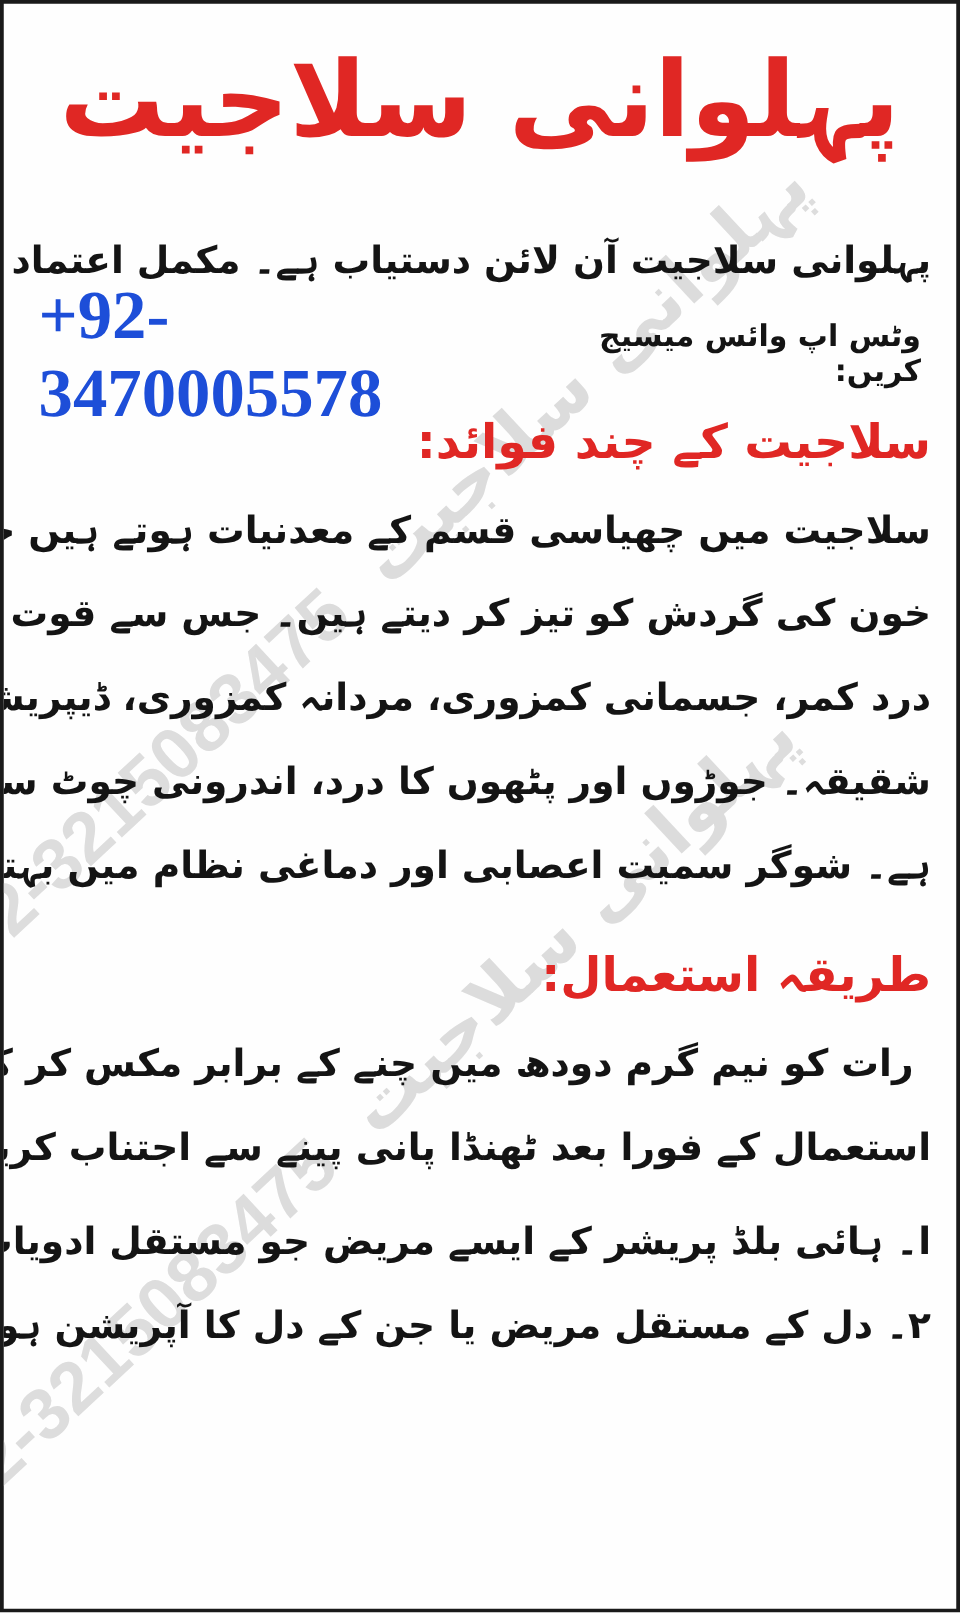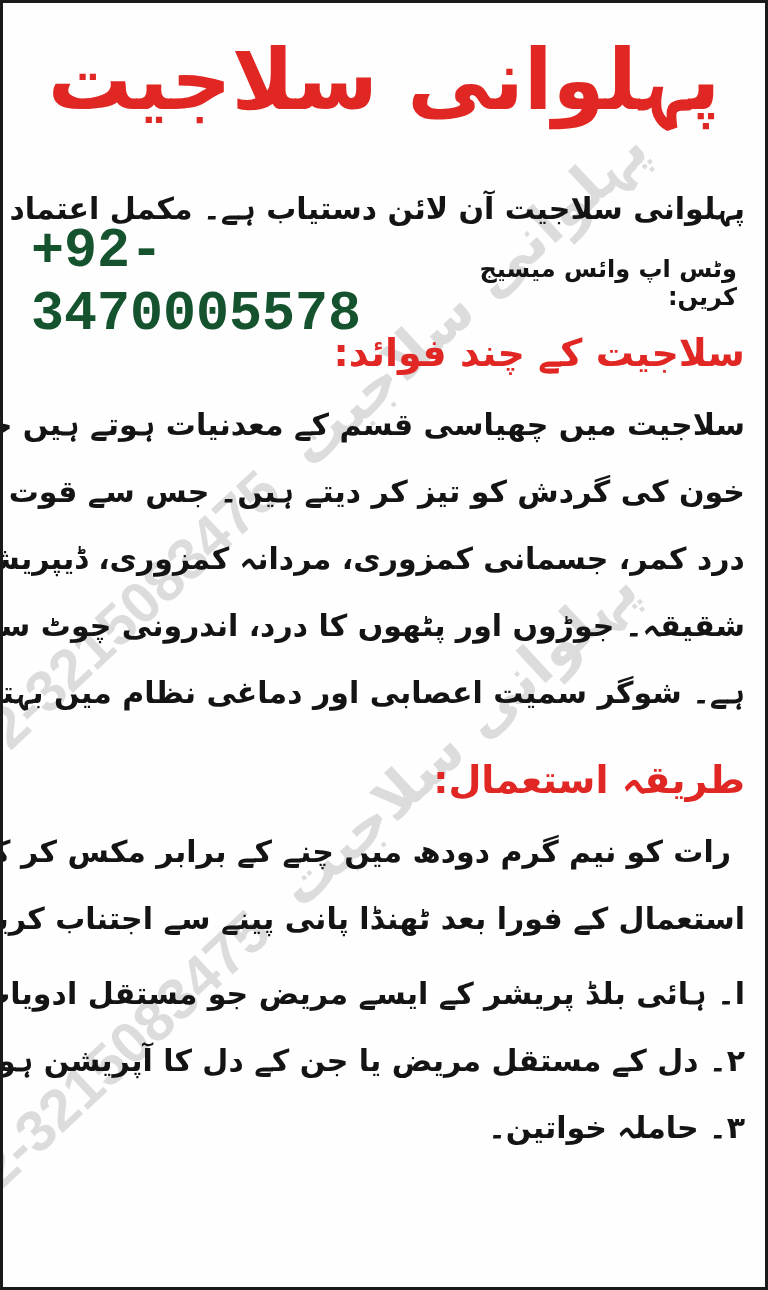--- a/index.html
+++ b/index.html
@@ -61,24 +61,24 @@
   .phone-row{
     display:flex;
     direction:ltr;
     justify-content:space-between;
     align-items:center;
     margin-top:6px;
     height:80px;
     padding:0 8px;
   }
   .phone-number{
-    font-family:Liberation Mono, monospace;
+    font-family:Liberation Serif, serif;
     font-weight:bold;
     font-size:55px;
-    color:#14532d;
+    color:#1d4ed8;
     letter-spacing:0px;
   }
   .wa-label{
     direction:rtl;
     font-size:24px;
     font-weight:bold;
     text-align:right;
   }
   .sec-heading{
     margin:0;
@@ -145,17 +145,16 @@
 
     <div class="para">
       <div class="line pad-right">رات کو نیم گرم دودھ میں چنے کے برابر مکس کر کے استعمال کریں۔</div>
       <div class="line">استعمال کے فورا بعد ٹھنڈا پانی پینے سے اجتناب کریں۔</div>
     </div>
 
 
     <div class="para">
       <div class="line">ا۔ ہائی بلڈ پریشر کے ایسے مریض جو مستقل ادویات استعمال کر رہے ہیں۔</div>
       <div class="line">۲۔ دل کے مستقل مریض یا جن کے دل کا آپریشن ہوا ہے۔</div>
-      <div class="line">۳۔ حاملہ خواتین۔</div>
     </div>
 
   </div>
 </div>
 
 </body></html>

